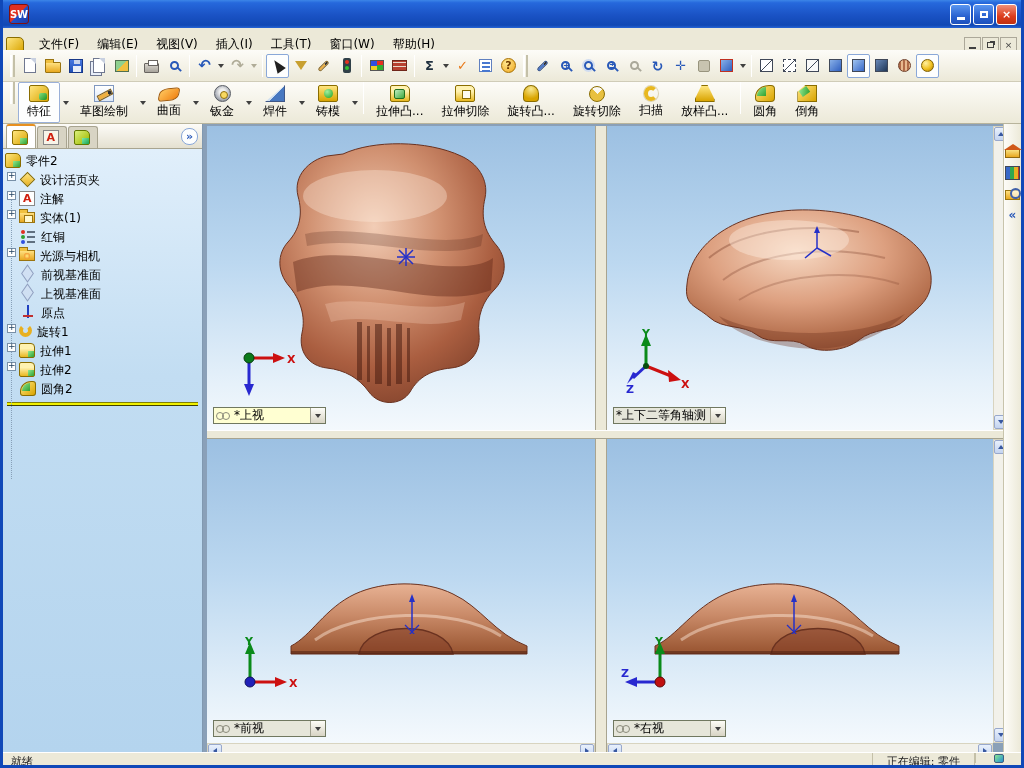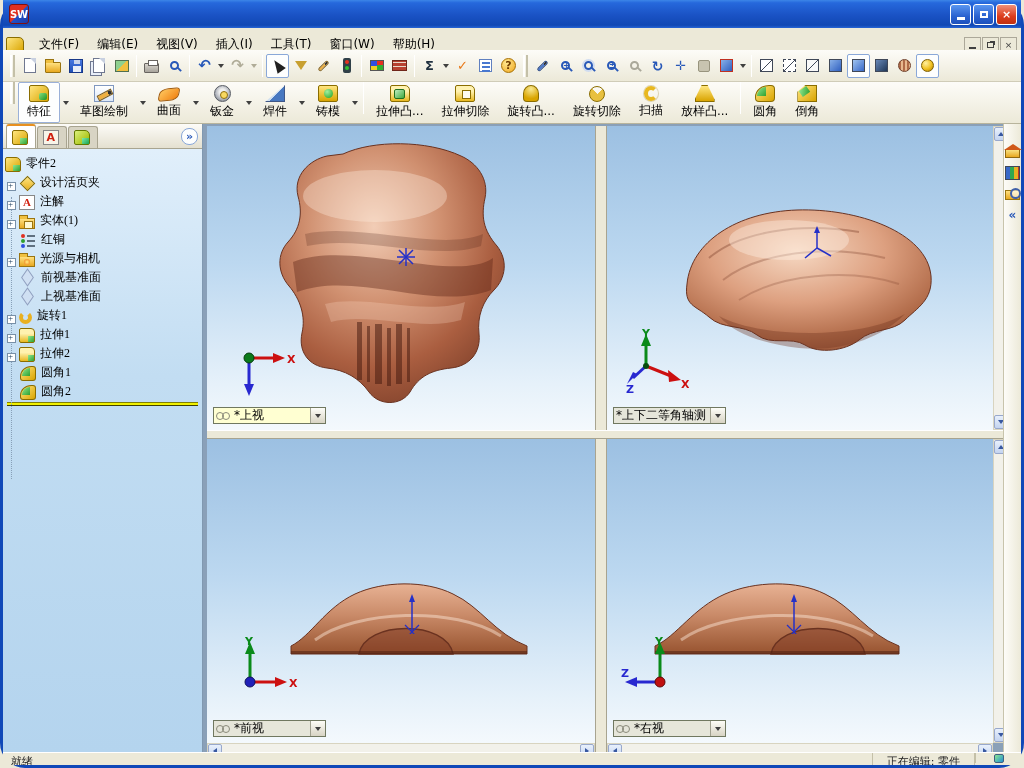--- a/index.html
+++ b/index.html
@@ -1,18 +1,18 @@
 <!DOCTYPE html>
 <html><head>
 <meta charset="utf-8">
 <style>
   * { margin:0; padding:0; box-sizing:border-box; }
   html,body { width:1024px; height:768px; overflow:hidden; }
   body { font-family:"DejaVu Sans", sans-serif; font-size:12px; background:#ece9d8; }
-  #window { position:absolute; inset:0; border-left:3px solid #1048b8; border-right:3px solid #1048b8; border-bottom:3px solid #1048b8;border-radius:25px; }
+  #window { position:absolute; inset:0; border-left:3px solid #1048b8; border-right:3px solid #1048b8; border-bottom:3px solid #1048b8; }
 
   
   #titlebar { position:absolute; left:0; top:0; right:0; height:28px;
     background:linear-gradient(180deg,#3c86e8 0%,#2668dc 10%,#1a52c4 55%,#1148b4 90%,#2765d6 100%);
     display:flex; align-items:center; padding:0 4px; color:#fff; }
   .sw-logo { width:20px; height:20px; margin:0 5px 0 2px; background:linear-gradient(135deg,#e03020 0%,#e03020 48%,#2050c8 52%,#1a3ca8 100%);
     border:1px solid #801010; border-radius:3px; color:#fff; font-weight:bold; font-size:10px; display:flex; align-items:center; justify-content:center; }
   #title-text { font-weight:bold; font-size:13px; text-shadow:1px 1px 1px #0a2a70; letter-spacing:.5px; }
   .winbtns { margin-left:auto; display:flex; gap:2px; }
   .wbtn { width:21px; height:21px; border-radius:3px; border:1px solid #fff;
@@ -121,21 +121,21 @@
   
   #main { position:absolute; left:0; top:124px; right:0; bottom:13px; background:#8aa0b8; }
 
   
   #treepanel { position:absolute; left:0; top:0; width:200px; bottom:0; background:linear-gradient(180deg,#e4f1fc 0%,#c2ddf2 40%,#b4d4ee 100%); border-right:1px solid #8098b0; }
   #treetabs { height:25px; background:linear-gradient(180deg,#fdfcf8,#e4e0d0); border-bottom:1px solid #a8a490; display:flex; align-items:flex-end; padding-left:3px; position:relative; }
   .ttab { width:30px; height:22px; border:1px solid #a8a490; border-bottom:none; border-radius:3px 3px 0 0; background:#d8d4c4; display:flex; align-items:center; justify-content:center; margin-right:1px; }
   .ttab.active { background:#fff; border-top:2px solid #e89020; height:24px; }
   .chev { position:absolute; right:4px; top:4px; width:17px; height:17px; border:1px solid #8aa8d8; border-radius:8px; background:#fdfefe; color:#2858b8; font-weight:bold; font-size:11px; display:flex; align-items:center; justify-content:center; }
   #treebody { position:absolute; top:25px; left:0; right:0; bottom:0; padding:4px 0 0 2px; overflow:hidden; }
-  .trow { display:flex; align-items:flex-end; height:19px; white-space:nowrap;font-family:Liberation Serif, serif; }
+  .trow { display:flex; align-items:flex-start; height:19px; white-space:nowrap; }
   .trow .lbl { padding:0 2px; color:#000; }
   .expbox { width:9px; height:9px; border:1px solid #7890a8; background:#fff; flex:none; margin:0 3px 0 2px; position:relative; }
   .expbox::before { content:"+"; position:absolute; left:0px; top:-3px; font-size:9px; color:#204060; }
   .noexp { width:15px; flex:none; }
   .tico { width:16px; height:15px; flex:none; position:relative; margin-right:3px; }
   .ic-part { background:linear-gradient(135deg,#ffe680,#d9a400); border:1px solid #8a6d00; border-radius:2px 5px 2px 2px; }
   .ic-part::after { content:""; position:absolute; right:0; bottom:0; width:7px; height:6px; background:linear-gradient(135deg,#90e890,#30a030); }
   .ic-ann { background:#fff; border:1px solid #888; }
   .ic-ann::after { content:"A"; position:absolute; left:3px; top:0px; color:#d02010; font-size:11px; font-weight:bold; }
   .ic-binder::before { content:""; position:absolute; left:3px; top:2px; width:9px; height:9px; background:linear-gradient(135deg,#ffe680,#e8b020); border:1px solid #8a6d00; transform:rotate(45deg); }
@@ -520,38 +520,38 @@
           <span class="noexp"></span>
           <span class="tico ic-plane"></span>
           <span class="lbl">前视基准面</span>
         </div>
         <div class="trow">
           <span class="noexp"></span>
           <span class="tico ic-plane"></span>
           <span class="lbl">上视基准面</span>
         </div>
         <div class="trow">
+          <span class="noexp"></span>
+          <span class="tico ic-origin"></span>
+          <span class="lbl">原点</span>
+        </div>
+        <div class="trow">
           <span class="expbox"></span>
           <span class="tico ic-revolve"></span>
           <span class="lbl">旋转1</span>
         </div>
         <div class="trow">
           <span class="expbox"></span>
           <span class="tico ic-extrude"></span>
           <span class="lbl">拉伸1</span>
         </div>
         <div class="trow">
           <span class="expbox"></span>
           <span class="tico ic-extrude"></span>
           <span class="lbl">拉伸2</span>
-        </div>
-        <div class="trow">
-          <span class="noexp"></span>
-          <span class="tico ic-fillet"></span>
-          <span class="lbl">圆角1</span>
         </div>
         <div class="trow">
           <span class="noexp"></span>
           <span class="tico ic-fillet"></span>
           <span class="lbl">圆角2</span>
         </div>
         <div class="rollback"></div>
       </div>
     </div>
 

